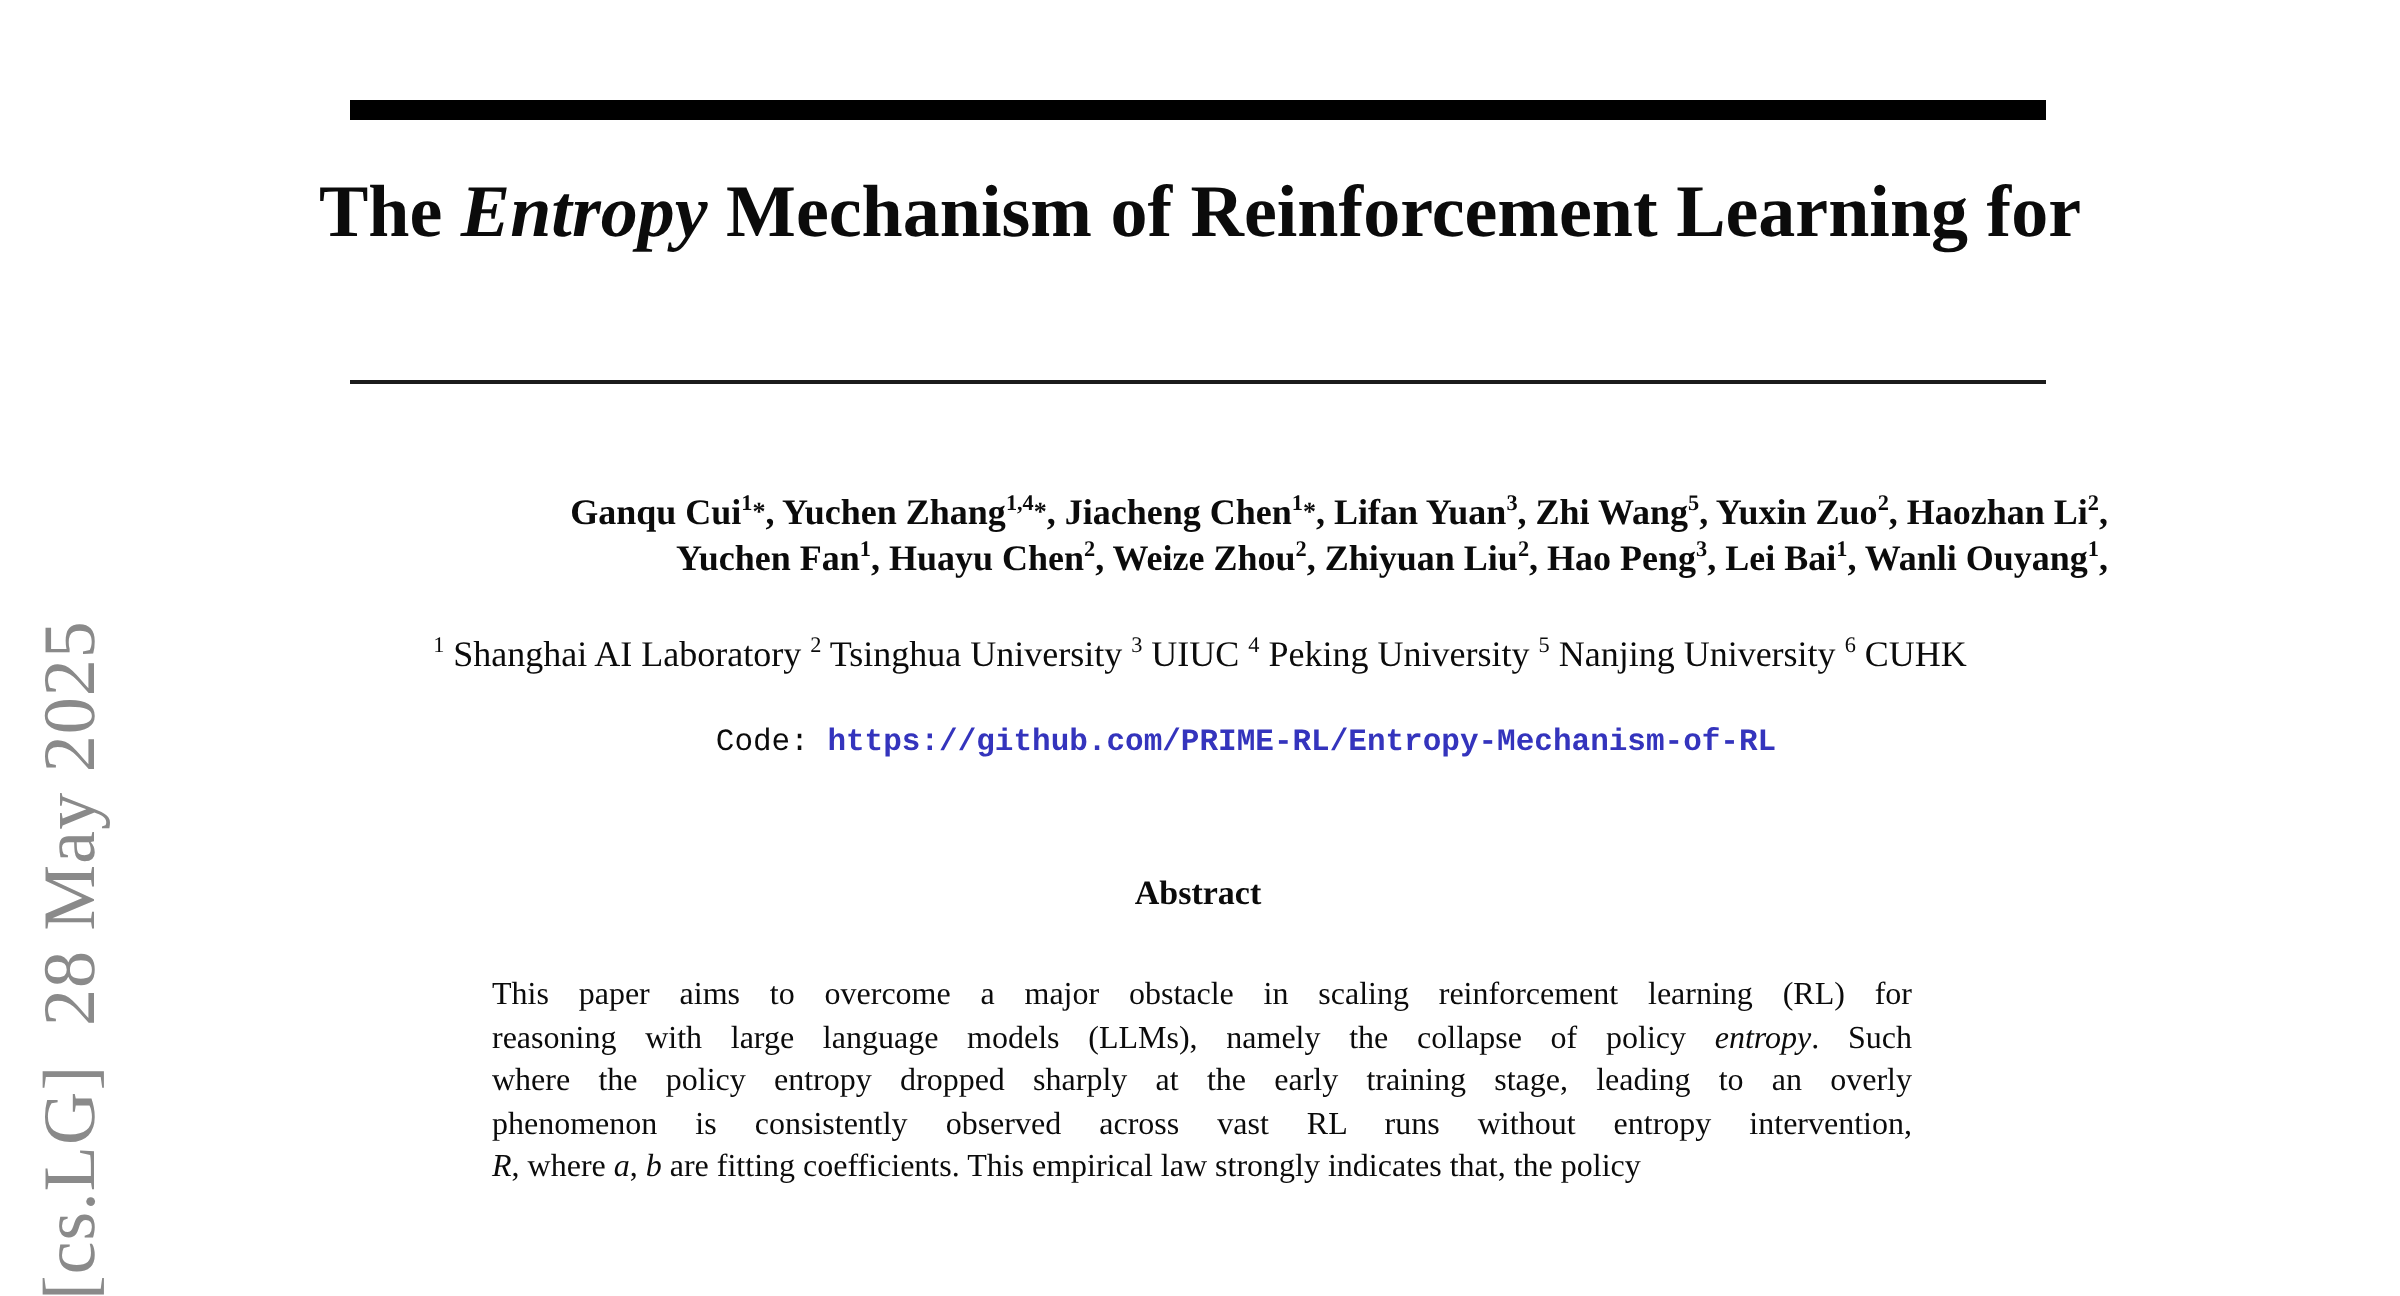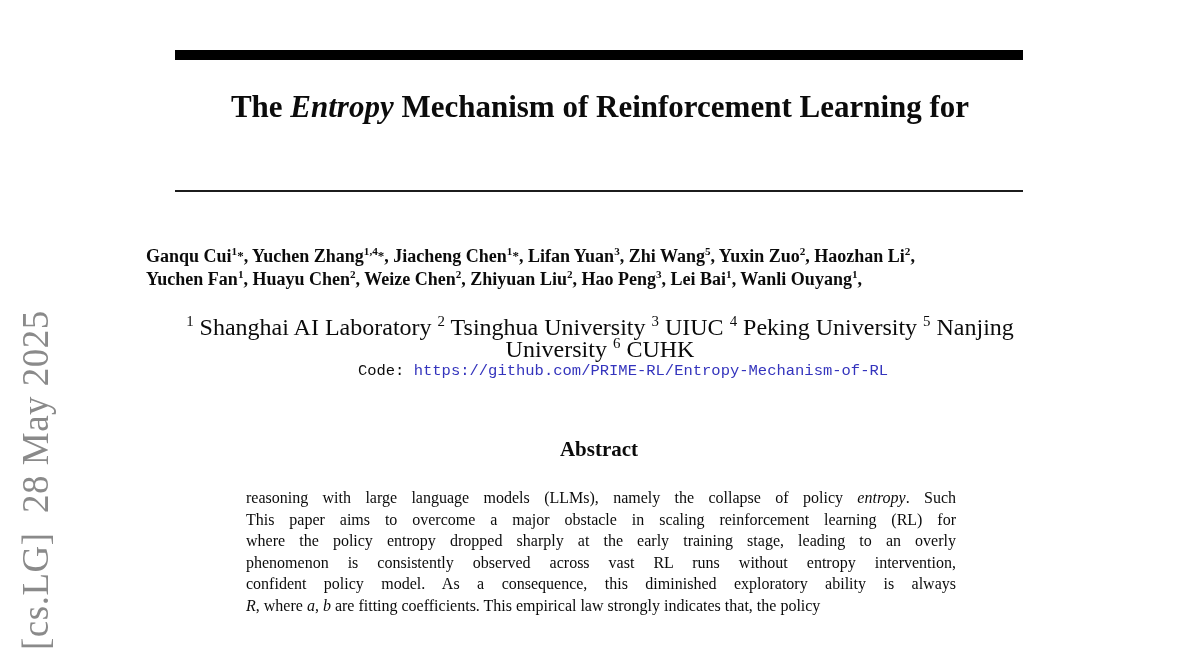--- a/index.html
+++ b/index.html
@@ -10,41 +10,41 @@
   }
   .watermark{
     position:absolute;top:650px;left:14px;
     transform-origin:0 0;transform:rotate(-90deg);
     font-size:37px;line-height:43px;white-space:pre;letter-spacing:.5px;
   }
   .rule-top{position:absolute;left:175px;top:50px;width:848px;height:10px;background:#000}
   .rule-mid{position:absolute;left:175px;top:190px;width:848px;height:2px;background:#1c1c1c}
   .title{
     position:absolute;left:150px;top:85px;width:900px;text-align:center;
-    font-weight:bold;font-size:31px;line-height:44px;
+    font-weight:bold;font-size:37px;line-height:44px;
   }
   .it{font-style:italic}
   .authors{
-    position:absolute;left:146px;top:244px;width:908px;text-align:left;
+    position:absolute;left:146px;top:244px;width:908px;text-align:right;
     font-weight:bold;font-size:18px;line-height:23px;
   }
   .authors sup, .affil sup{font-size:.62em;line-height:0}
   .mark{font-size:13px;vertical-align:2px;font-weight:bold}
   .affil{
     position:absolute;left:146px;top:316px;width:908px;text-align:center;
-    font-size:24px;line-height:22px;
+    font-size:18px;line-height:22px;
   }
   .code{
     position:absolute;left:175px;top:362px;width:896px;text-align:center;
     font-family:"Liberation Mono","DejaVu Sans Mono",monospace;font-size:15.5px;
   }
   .code a{text-decoration:none}
   .abs-head{
     position:absolute;left:175px;top:437px;width:848px;text-align:center;
-    font-weight:bold;font-size:21px;
+    font-weight:bold;font-size:17px;
   }
   .abs-body{
     position:absolute;left:246px;top:487px;width:710px;
     font-size:16px;line-height:21.5px;
   }
   .abs-line{text-align:justify;text-align-last:justify}
   .abs-line.last{text-align-last:left}
 </style>
 </head>
 <body>
@@ -54,29 +54,28 @@
 <div class="rule-top"></div>
 
 <div class="title">
   <div><span>The </span><span class="it">Entropy</span><span> Mechanism of Reinforcement Learning for</span></div>
 </div>
 
 <div class="rule-mid"></div>
 
 <div class="authors">
     <div><span>Ganqu Cui</span><sup>1</sup><span class="mark">*</span><span>, </span><span>Yuchen Zhang</span><sup>1,4</sup><span class="mark">*</span><span>, </span><span>Jiacheng Chen</span><sup>1</sup><span class="mark">*</span><span>, </span><span>Lifan Yuan</span><sup>3</sup><span>, </span><span>Zhi Wang</span><sup>5</sup><span>, </span><span>Yuxin Zuo</span><sup>2</sup><span>, </span><span>Haozhan Li</span><sup>2</sup><span>,</span></div>
-    <div><span>Yuchen Fan</span><sup>1</sup><span>, </span><span>Huayu Chen</span><sup>2</sup><span>, </span><span>Weize Chen</span><sup>2</sup><span>, </span><span>Zhiyuan Liu</span><sup>2</sup><span>, </span><span>Hao Peng</span><sup>3</sup><span>, </span><span>Lei Bai</span><sup>1</sup><span>, </span><span>Wanli Ouyang</span><sup>1</sup><span>,</span></div>
+    <div><span>Yuchen Fan</span><sup>1</sup><span>, </span><span>Huayu Chen</span><sup>2</sup><span>, </span><span>Weize Zhou</span><sup>2</sup><span>, </span><span>Zhiyuan Liu</span><sup>2</sup><span>, </span><span>Hao Peng</span><sup>3</sup><span>, </span><span>Lei Bai</span><sup>1</sup><span>, </span><span>Wanli Ouyang</span><sup>1</sup><span>,</span></div>
   </div>
 
 <div class="affil"><sup>1</sup><span> Shanghai AI Laboratory </span><sup>2</sup><span> Tsinghua University </span><sup>3</sup><span> UIUC </span><sup>4</sup><span> Peking University </span><sup>5</sup><span> Nanjing University </span><sup>6</sup><span> CUHK</span></div>
 
-<div class="code"><span>Code: </span><a href="#" class="code-link" style="color: rgb(52, 52, 189);">https://github.com/PRIME-RL/Entropy-Mechanism-of-RL</a></div>
+<div class="code"><span>Code: </span><a href="#" class="code-link" style="color: rgb(52, 52, 189); font-weight: bold;">https://github.com/PRIME-RL/Entropy-Mechanism-of-RL</a></div>
 
 <div class="abs-head">Abstract</div>
 
 <div class="abs-body">
+    <div class="abs-line"><span>This paper aims to overcome a major obstacle in scaling reinforcement learning (RL) for</span></div>
     <div class="abs-line"><span>reasoning with large language models (LLMs), namely the collapse of policy </span><span class="it">entropy</span><span>. Such</span></div>
-    <div class="abs-line"><span>This paper aims to overcome a major obstacle in scaling reinforcement learning (RL) for</span></div>
     <div class="abs-line"><span>where the policy entropy dropped sharply at the early training stage, leading to an overly</span></div>
     <div class="abs-line"><span>phenomenon is consistently observed across vast RL runs without entropy intervention,</span></div>
-    <div class="abs-line"><span>confident policy model. As a consequence, this diminished exploratory ability is always</span></div>
     <div class="abs-line last"><span class="it">R</span><span>, where </span><span class="it">a</span><span>, </span><span class="it">b</span><span> are fitting coefficients. This empirical law strongly indicates that, the policy</span></div>
   </div>
 
 </body></html>

